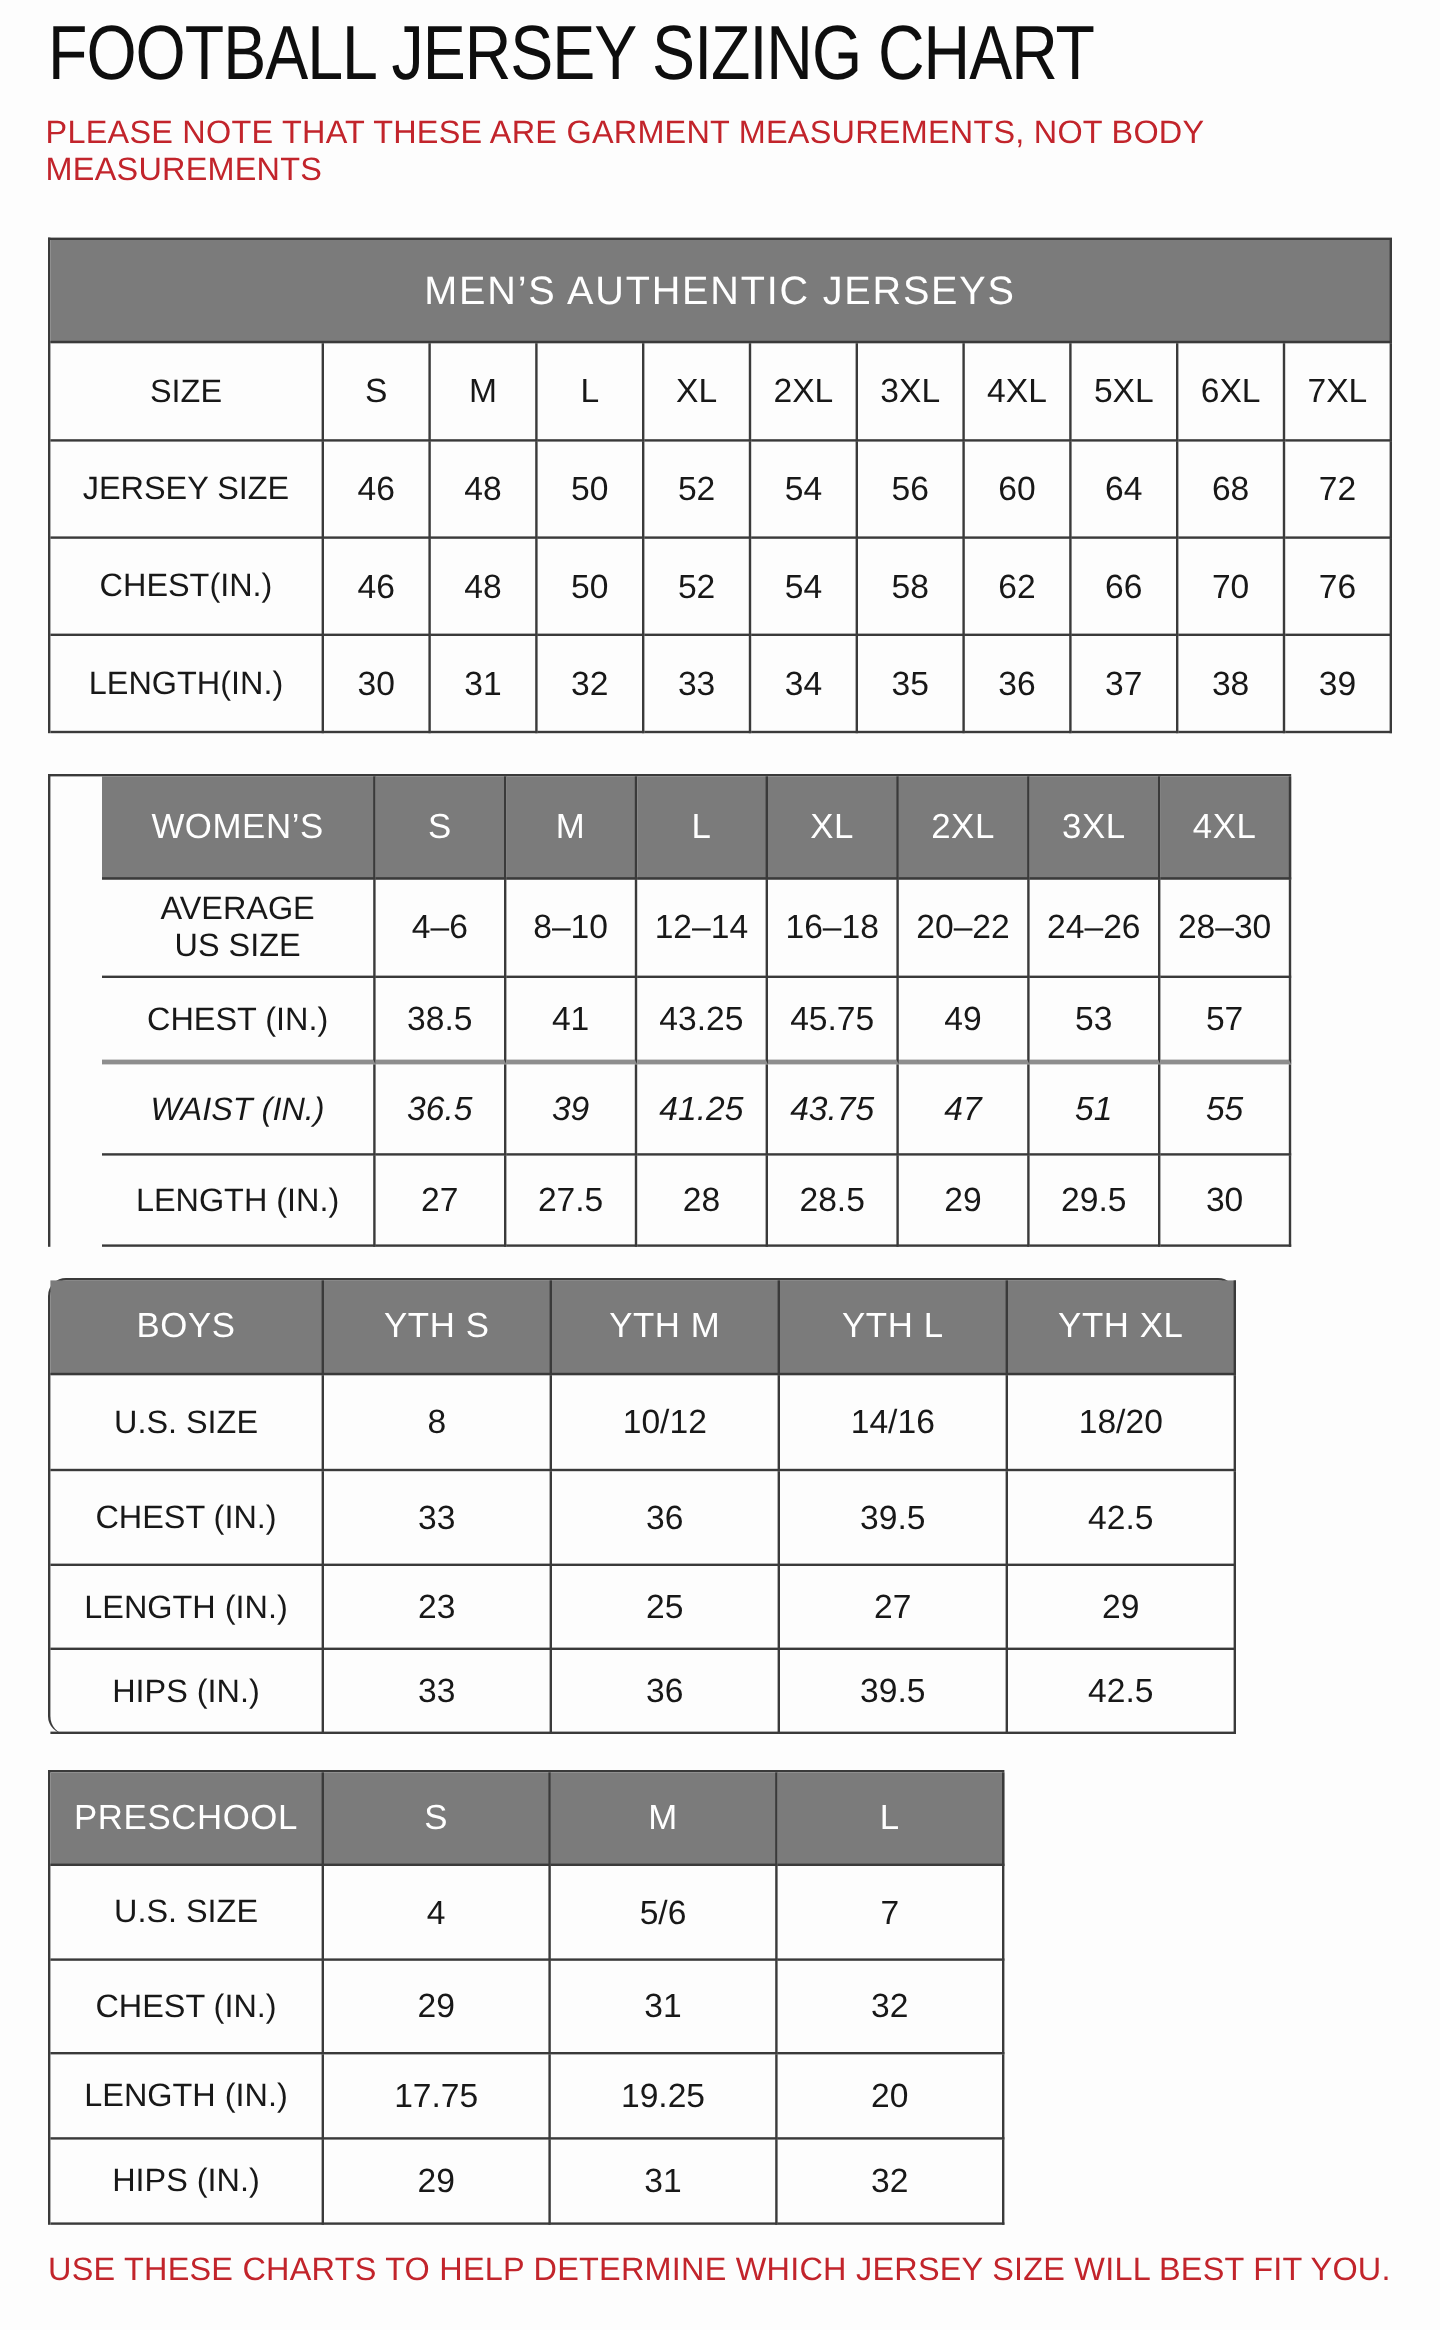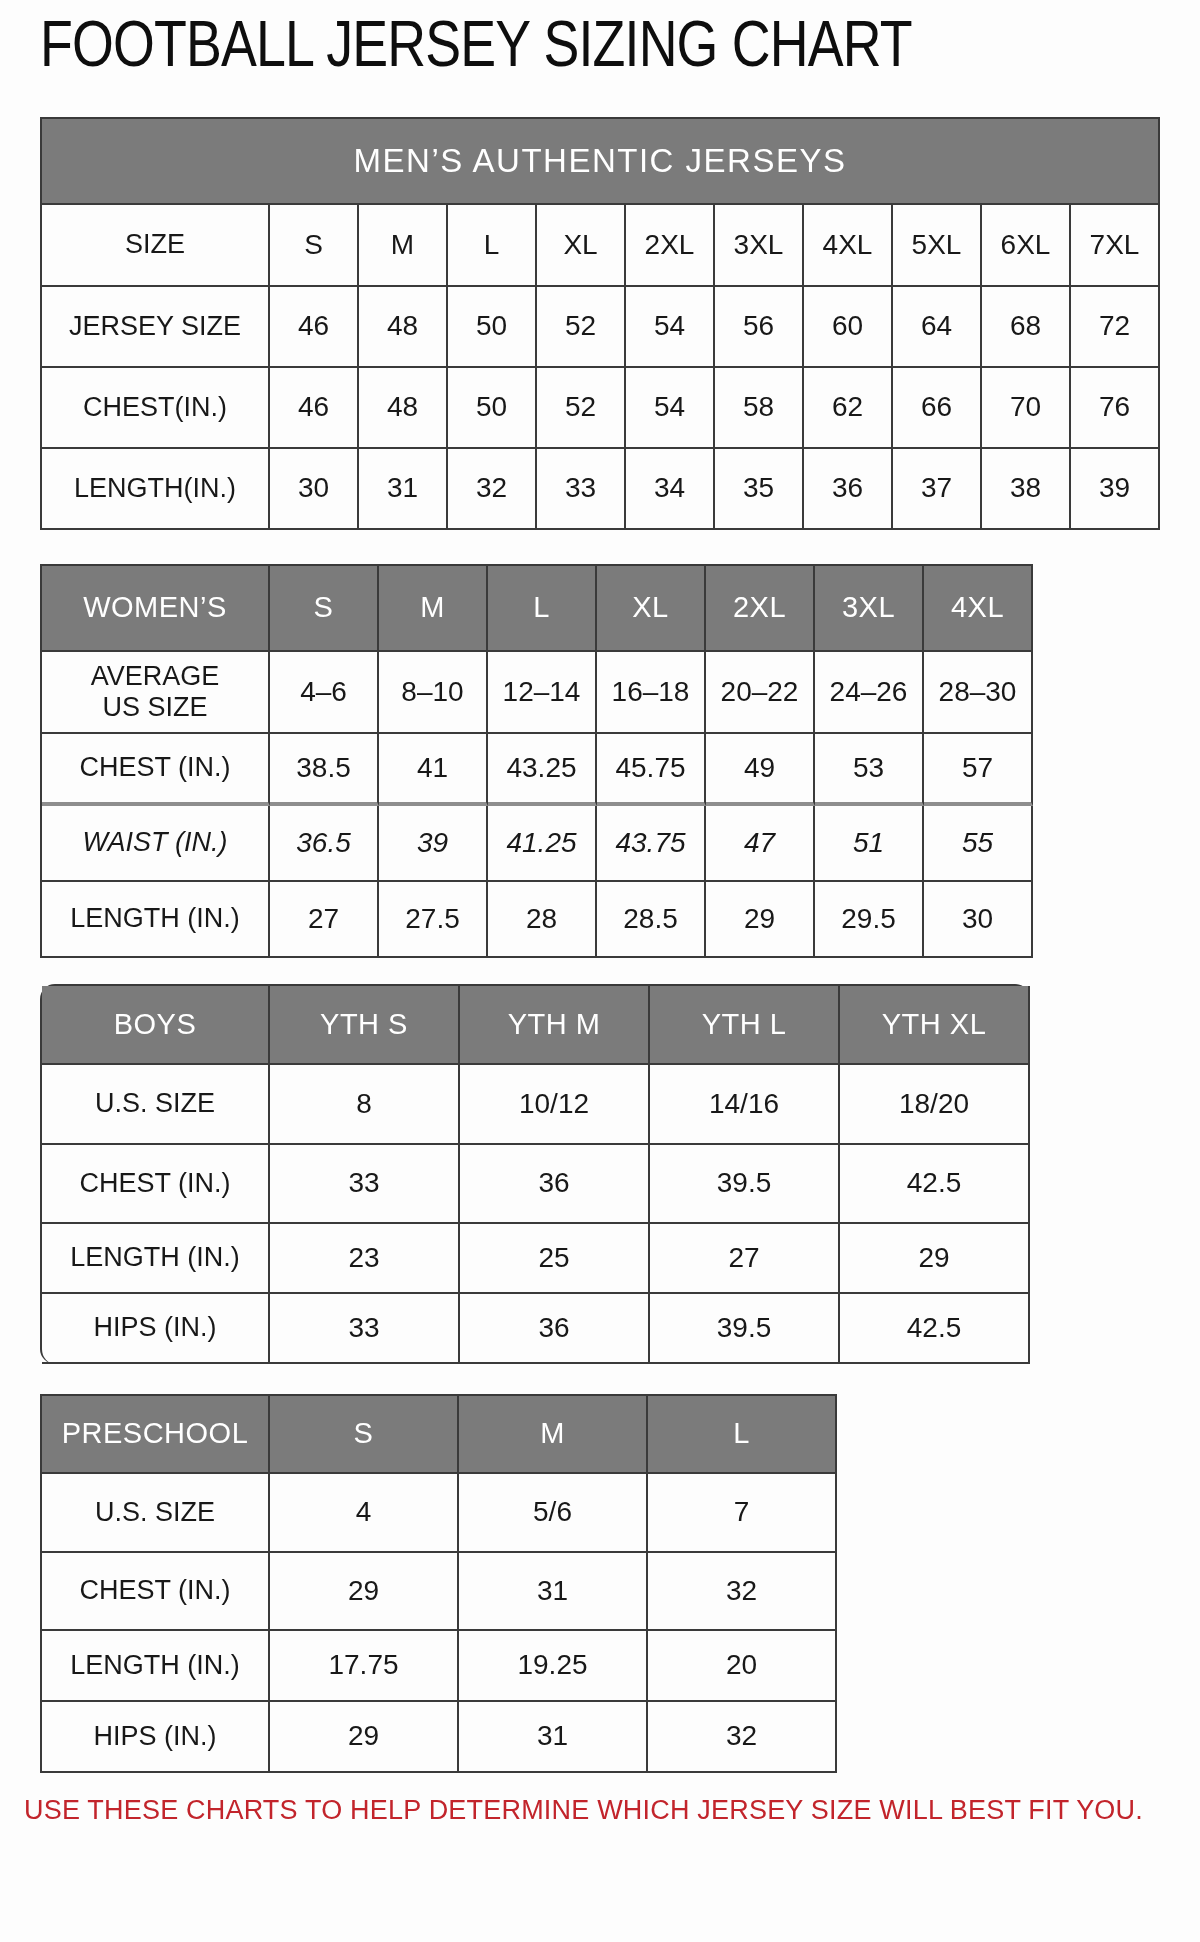--- a/index.html
+++ b/index.html
@@ -76,38 +76,39 @@
   .val{font-size:28px;color:var(--text);}
   tr.thick-bottom th, tr.thick-bottom td{
     border-bottom:4px solid #8e8e8e;
   }
   .wrap-narrow{
     display:inline-block;
     max-width:135px;
     line-height:1.15;
   }
   .t-mens{margin-top:42px;}
-  .t-womens{margin-top:34px;}
+  .t-womens{margin-top:34px;padding-left:43px;}
   .t-boys{margin-top:26px;border-radius:15px;}
   .t-preschool{margin-top:30px;}
   .footer{
-    margin:22px 0 0 24px;
+    margin:22px 0 0 40px;
     color:var(--red);
     font-size:27px;
     letter-spacing:0.2px;
     font-weight:400;
   }
 </style>
 </head>
 <body>
 
 <div class="page">
 
   <h1><span class="squeeze">FOOTBALL JERSEY SIZING CHART</span></h1>
 
+  <p class="note"><span>PLEASE NOTE THAT THESE ARE GARMENT MEASUREMENTS, NOT BODY</span><br><span>MEASUREMENTS</span></p>
 
   <table class="sizing-table t-mens" style="width: 1084px;">
       <colgroup>
         <col style="width: 228px;">
         <col style="width: 89px;">
         <col style="width: 89px;">
         <col style="width: 89px;">
         <col style="width: 89px;">
         <col style="width: 89px;">
         <col style="width: 89px;">

